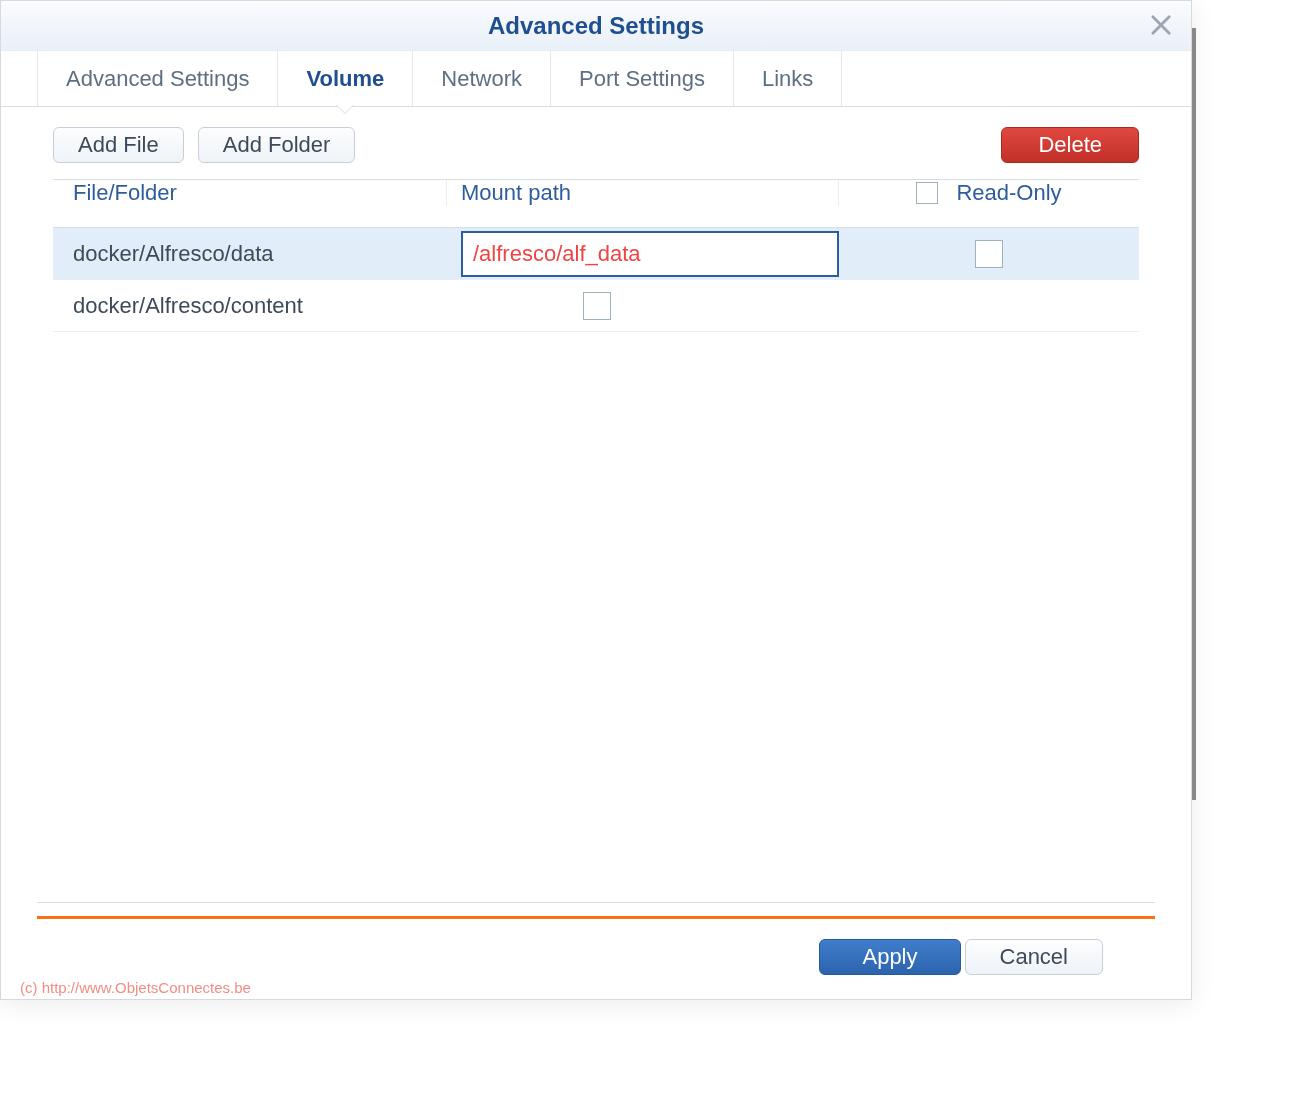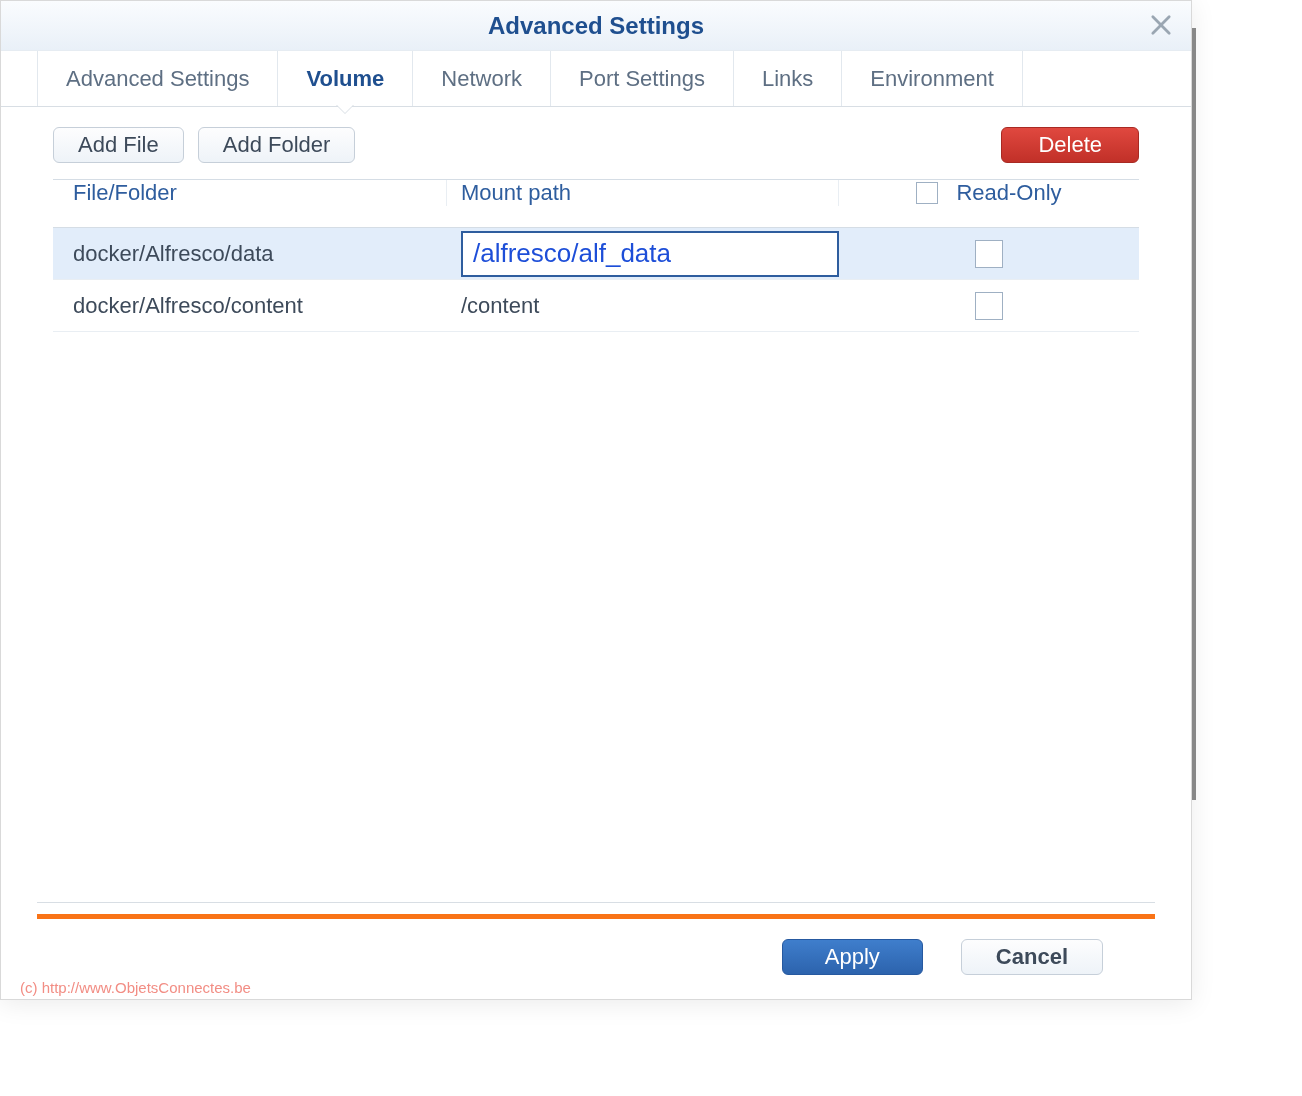--- a/index.html
+++ b/index.html
@@ -171,56 +171,55 @@
       width: 28px;
       height: 28px;
       border: 1px solid #9fb0c3;
       background: #fff;
       cursor: pointer;
     }
     .mount-input {
       width: 378px;
       height: 46px;
       border: 2px solid #2e5d9e;
-      font-size: 26px;
+      font-size: 22px;
       padding: 0 10px;
-      color: #1d4ed8;
+      color: #ef4444;
       background: #fff;
       outline: none;
       font-family: inherit;
     }
     .footer {
       position: absolute;
       bottom: 0;
       left: 0;
       right: 0;
       display: flex;
       justify-content: flex-end;
-      gap: 38px;
+      gap: 4px;
       padding: 20px 52px 24px 52px;
-      border-top: 5px solid #f97316;
+      border-top: 3px solid #f97316;
       margin: 0 36px;
     }
     .footer-border {
       position: absolute;
       bottom: 96px;
       left: 36px;
       right: 36px;
       height: 1px;
       background: #d8dee4;
     }
     .btn-primary {
       background: linear-gradient(to bottom, #3f7ecc 0%, #2c63ad 100%);
       color: #fff;
       border: 1px solid #2659a0;
       padding: 0 42px;
     }
     .btn-default {
       padding: 0 34px;
-      font-weight: bold;
     }
     .watermark {
       position: absolute;
       left: 20px;
       bottom: 100px;
       color: #f28d84;
       font-size: 15px;
     }
     .right-edge {
       position: absolute;
@@ -245,21 +244,20 @@
       </svg>
     </div>
   </div>
 
   <div class="tabs">
     <div class="tab">Advanced Settings</div>
     <div class="tab active">Volume</div>
     <div class="tab">Network</div>
     <div class="tab">Port Settings</div>
     <div class="tab">Links</div>
-    <div class="tab">Environment</div>
   </div>
 
   <div class="toolbar">
     <button class="btn">Add File</button>
     <button class="btn">Add Folder</button>
     <button class="btn btn-danger">Delete</button>
   </div>
 
   <div class="table">
     <div class="thead">
@@ -276,21 +274,20 @@
       <div class="col-mount">
         <input class="mount-input" type="text" value="/alfresco/alf_data" style="">
       </div>
       <div class="col-read">
         <div class="cell-checkbox"></div>
       </div>
     </div>
 
     <div class="trow">
       <div class="col-file">docker/Alfresco/content</div>
-      <div class="col-mount">/content</div>
       <div class="col-read">
         <div class="cell-checkbox"></div>
       </div>
     </div>
   </div>
 
   <div class="footer-border"></div>
   <div class="footer">
     <button class="btn btn-primary">Apply</button>
     <button class="btn btn-default">Cancel</button>

